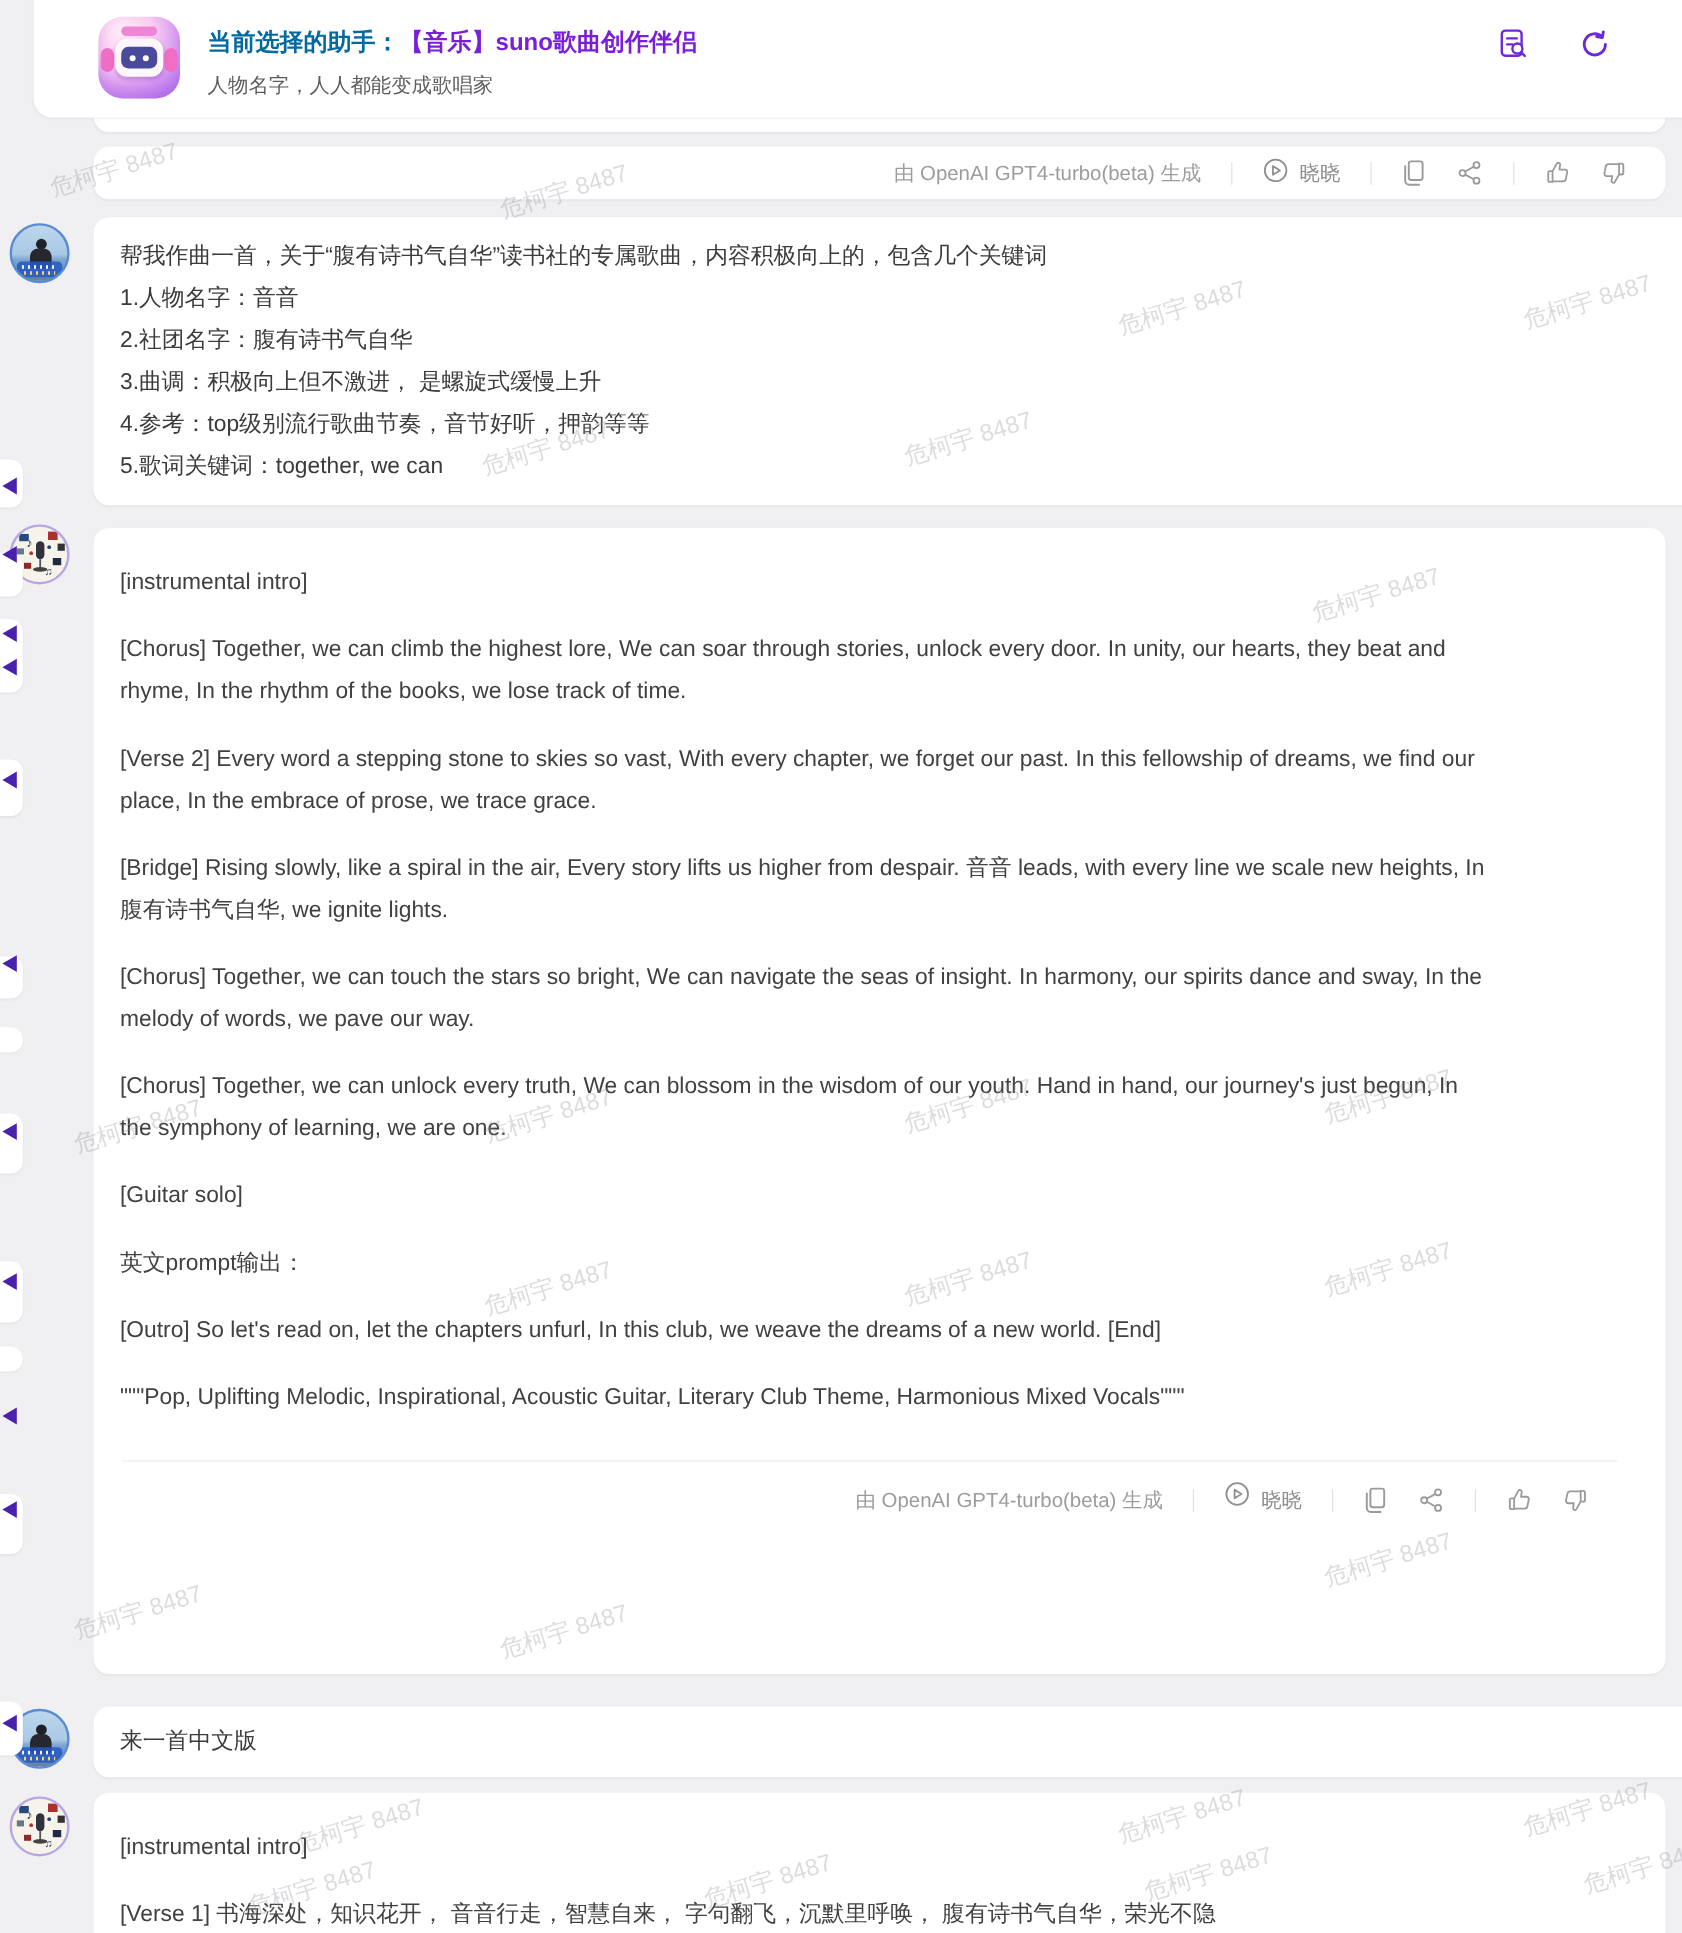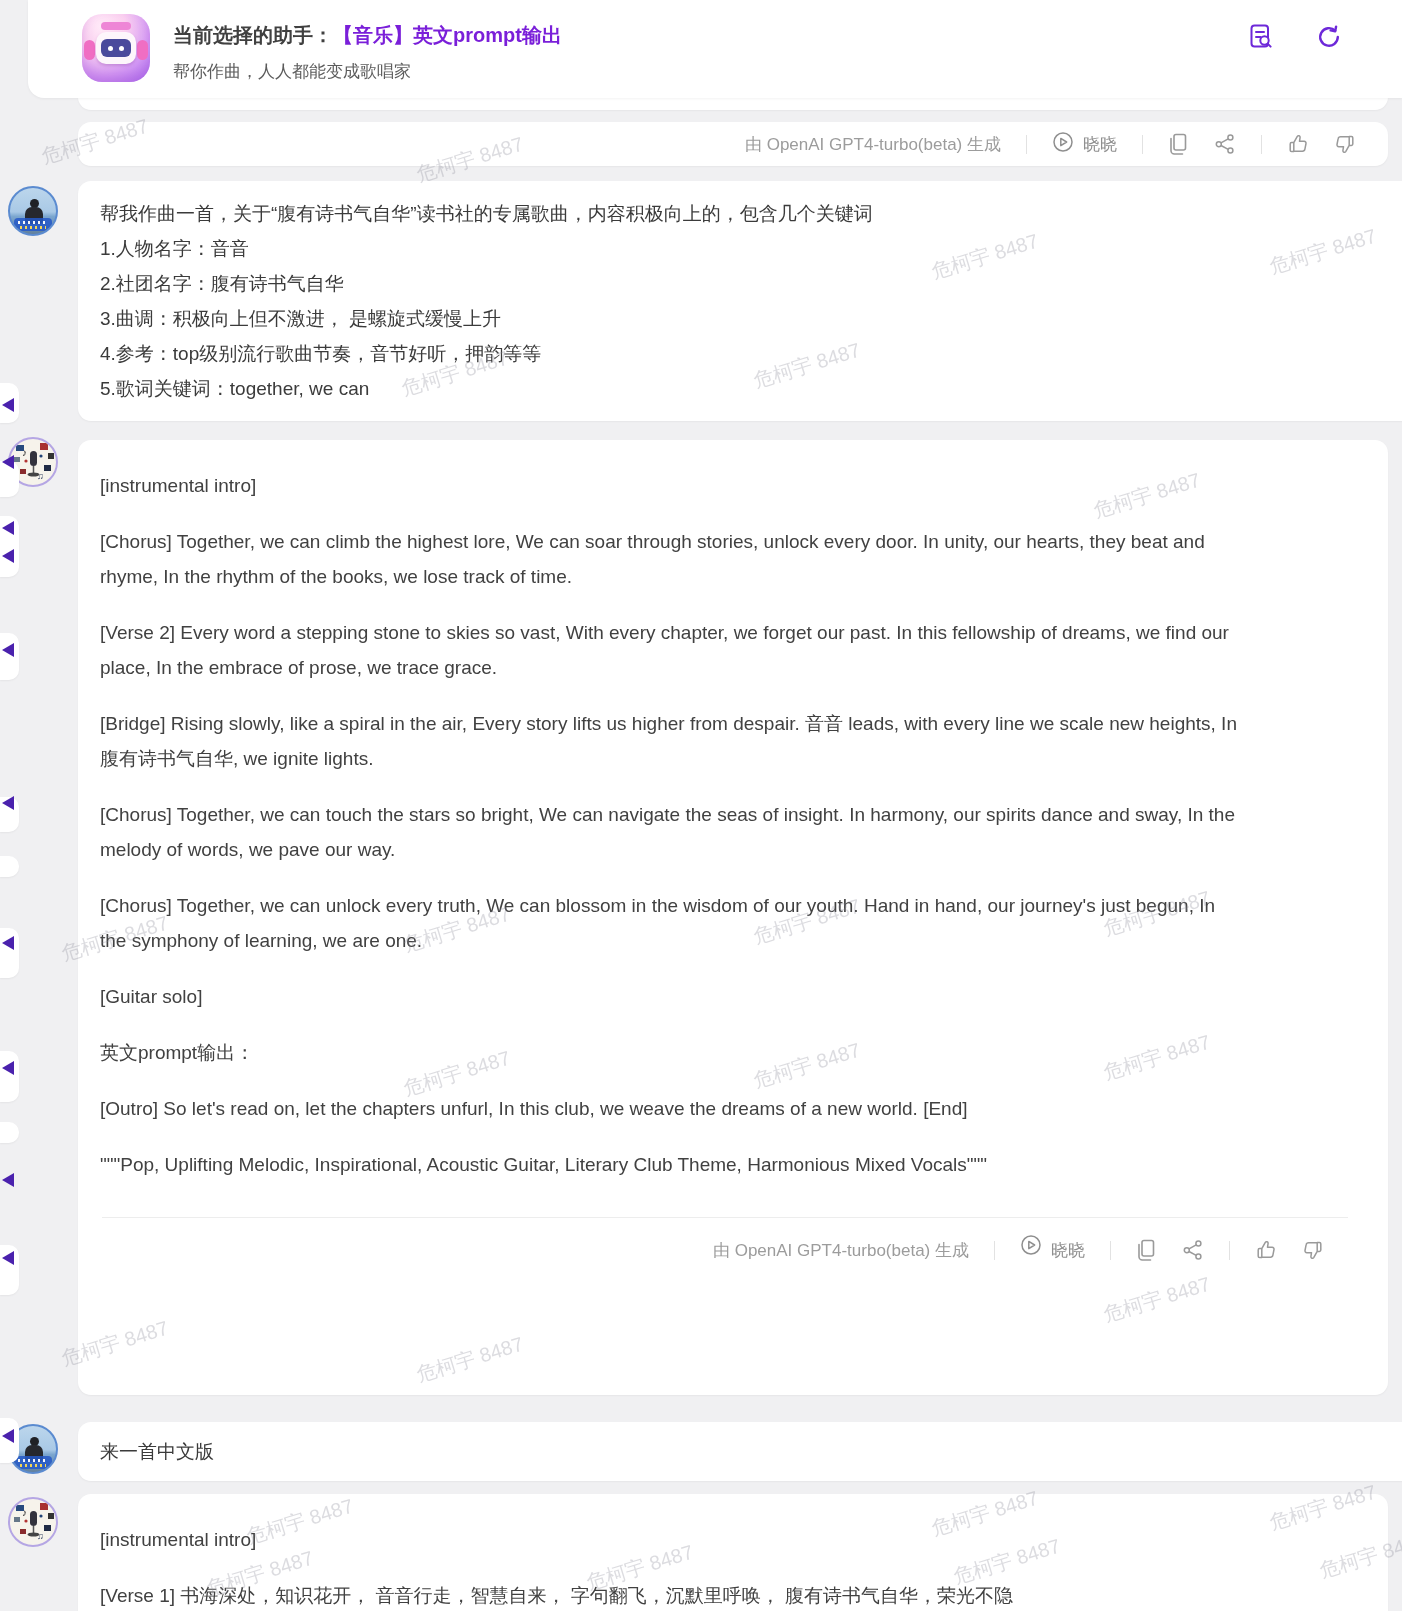--- a/index.html
+++ b/index.html
@@ -19,21 +19,21 @@
     box-shadow:inset 0 -8px 12px rgba(150,60,200,.28);}
   .bot-ear{position:absolute;top:26px;width:11px;height:20px;border-radius:6px;background:#f06ec3}
   .bot-ear.left{left:2px}.bot-ear.right{right:2px}
   .bot-band{position:absolute;left:19px;top:8px;width:30px;height:8px;border-radius:5px;background:#ee86d6}
   .bot-face{position:absolute;left:14px;top:18px;width:40px;height:32px;background:#fdf6fb;border-radius:10px;
     box-shadow:0 2px 3px rgba(120,40,150,.25)}
   .bot-screen{position:absolute;left:5px;top:7px;width:30px;height:18px;border-radius:6px;background:#4a4a9c;
     display:flex;align-items:center;justify-content:center;gap:6px}
   .bot-eye{width:5px;height:5px;border-radius:50%;background:#fff}
   .h-title{position:absolute;left:145px;top:22px;font-size:20px;font-weight:bold;white-space:nowrap}
-  .h-title .prefix{color:#404040}
+  .h-title .prefix{color:#0369a1}
   .h-title .name{color:#7a1fd9}
   .h-sub{position:absolute;left:145px;top:60px;font-size:17px;color:#5c5c5c;white-space:nowrap}
   .h-icons{position:absolute;right:58px;top:22px;display:flex;gap:38px}
   .h-icons button{background:none;border:none;padding:0;cursor:pointer;width:30px;height:30px}
   
   .card{position:absolute;left:78px;width:1310px;background:#fff;border-radius:13px;
     box-shadow:0 1px 2px rgba(0,0,0,.045)}
   #card-top-partial{top:70px;height:40px;z-index:1}
   #card-actionbar-1{top:122px;height:44px;display:flex;align-items:center}
   #card-user-1{top:181px;padding:15px 22px;font-size:19px;line-height:35px;color:#3b3b3b}
@@ -135,23 +135,23 @@
     <div class="bot-ear left"></div>
     <div class="bot-ear right"></div>
     <div class="bot-face">
       <div class="bot-screen">
         <span class="bot-eye"></span>
         <span class="bot-eye"></span>
       </div>
     </div>
   </div>
   <div class="h-title">
-    <span class="prefix">当前选择的助手：</span><span class="name">【音乐】英文prompt输出</span>
-  </div>
-  <div class="h-sub">帮你作曲，人人都能变成歌唱家</div>
+    <span class="prefix">当前选择的助手：</span><span class="name">【音乐】suno歌曲创作伴侣</span>
+  </div>
+  <div class="h-sub">人物名字，人人都能变成歌唱家</div>
   <div class="h-icons">
     <button class="icon-btn" title="">
       <span>
         <svg width="30" height="30" viewBox="0 0 30 30" fill="none" stroke="#6d28d9" stroke-width="2" stroke-linecap="round">
           <rect x="5.5" y="3.5" width="16.5" height="21" rx="3"></rect>
           <line x1="10" y1="10" x2="18" y2="10"></line>
           <line x1="10" y1="15" x2="14.5" y2="15"></line>
           <circle cx="18.5" cy="18.5" r="4.2" fill="#ffffff"></circle>
           <line x1="21.6" y1="21.6" x2="24.6" y2="24.6"></line>
         </svg>

